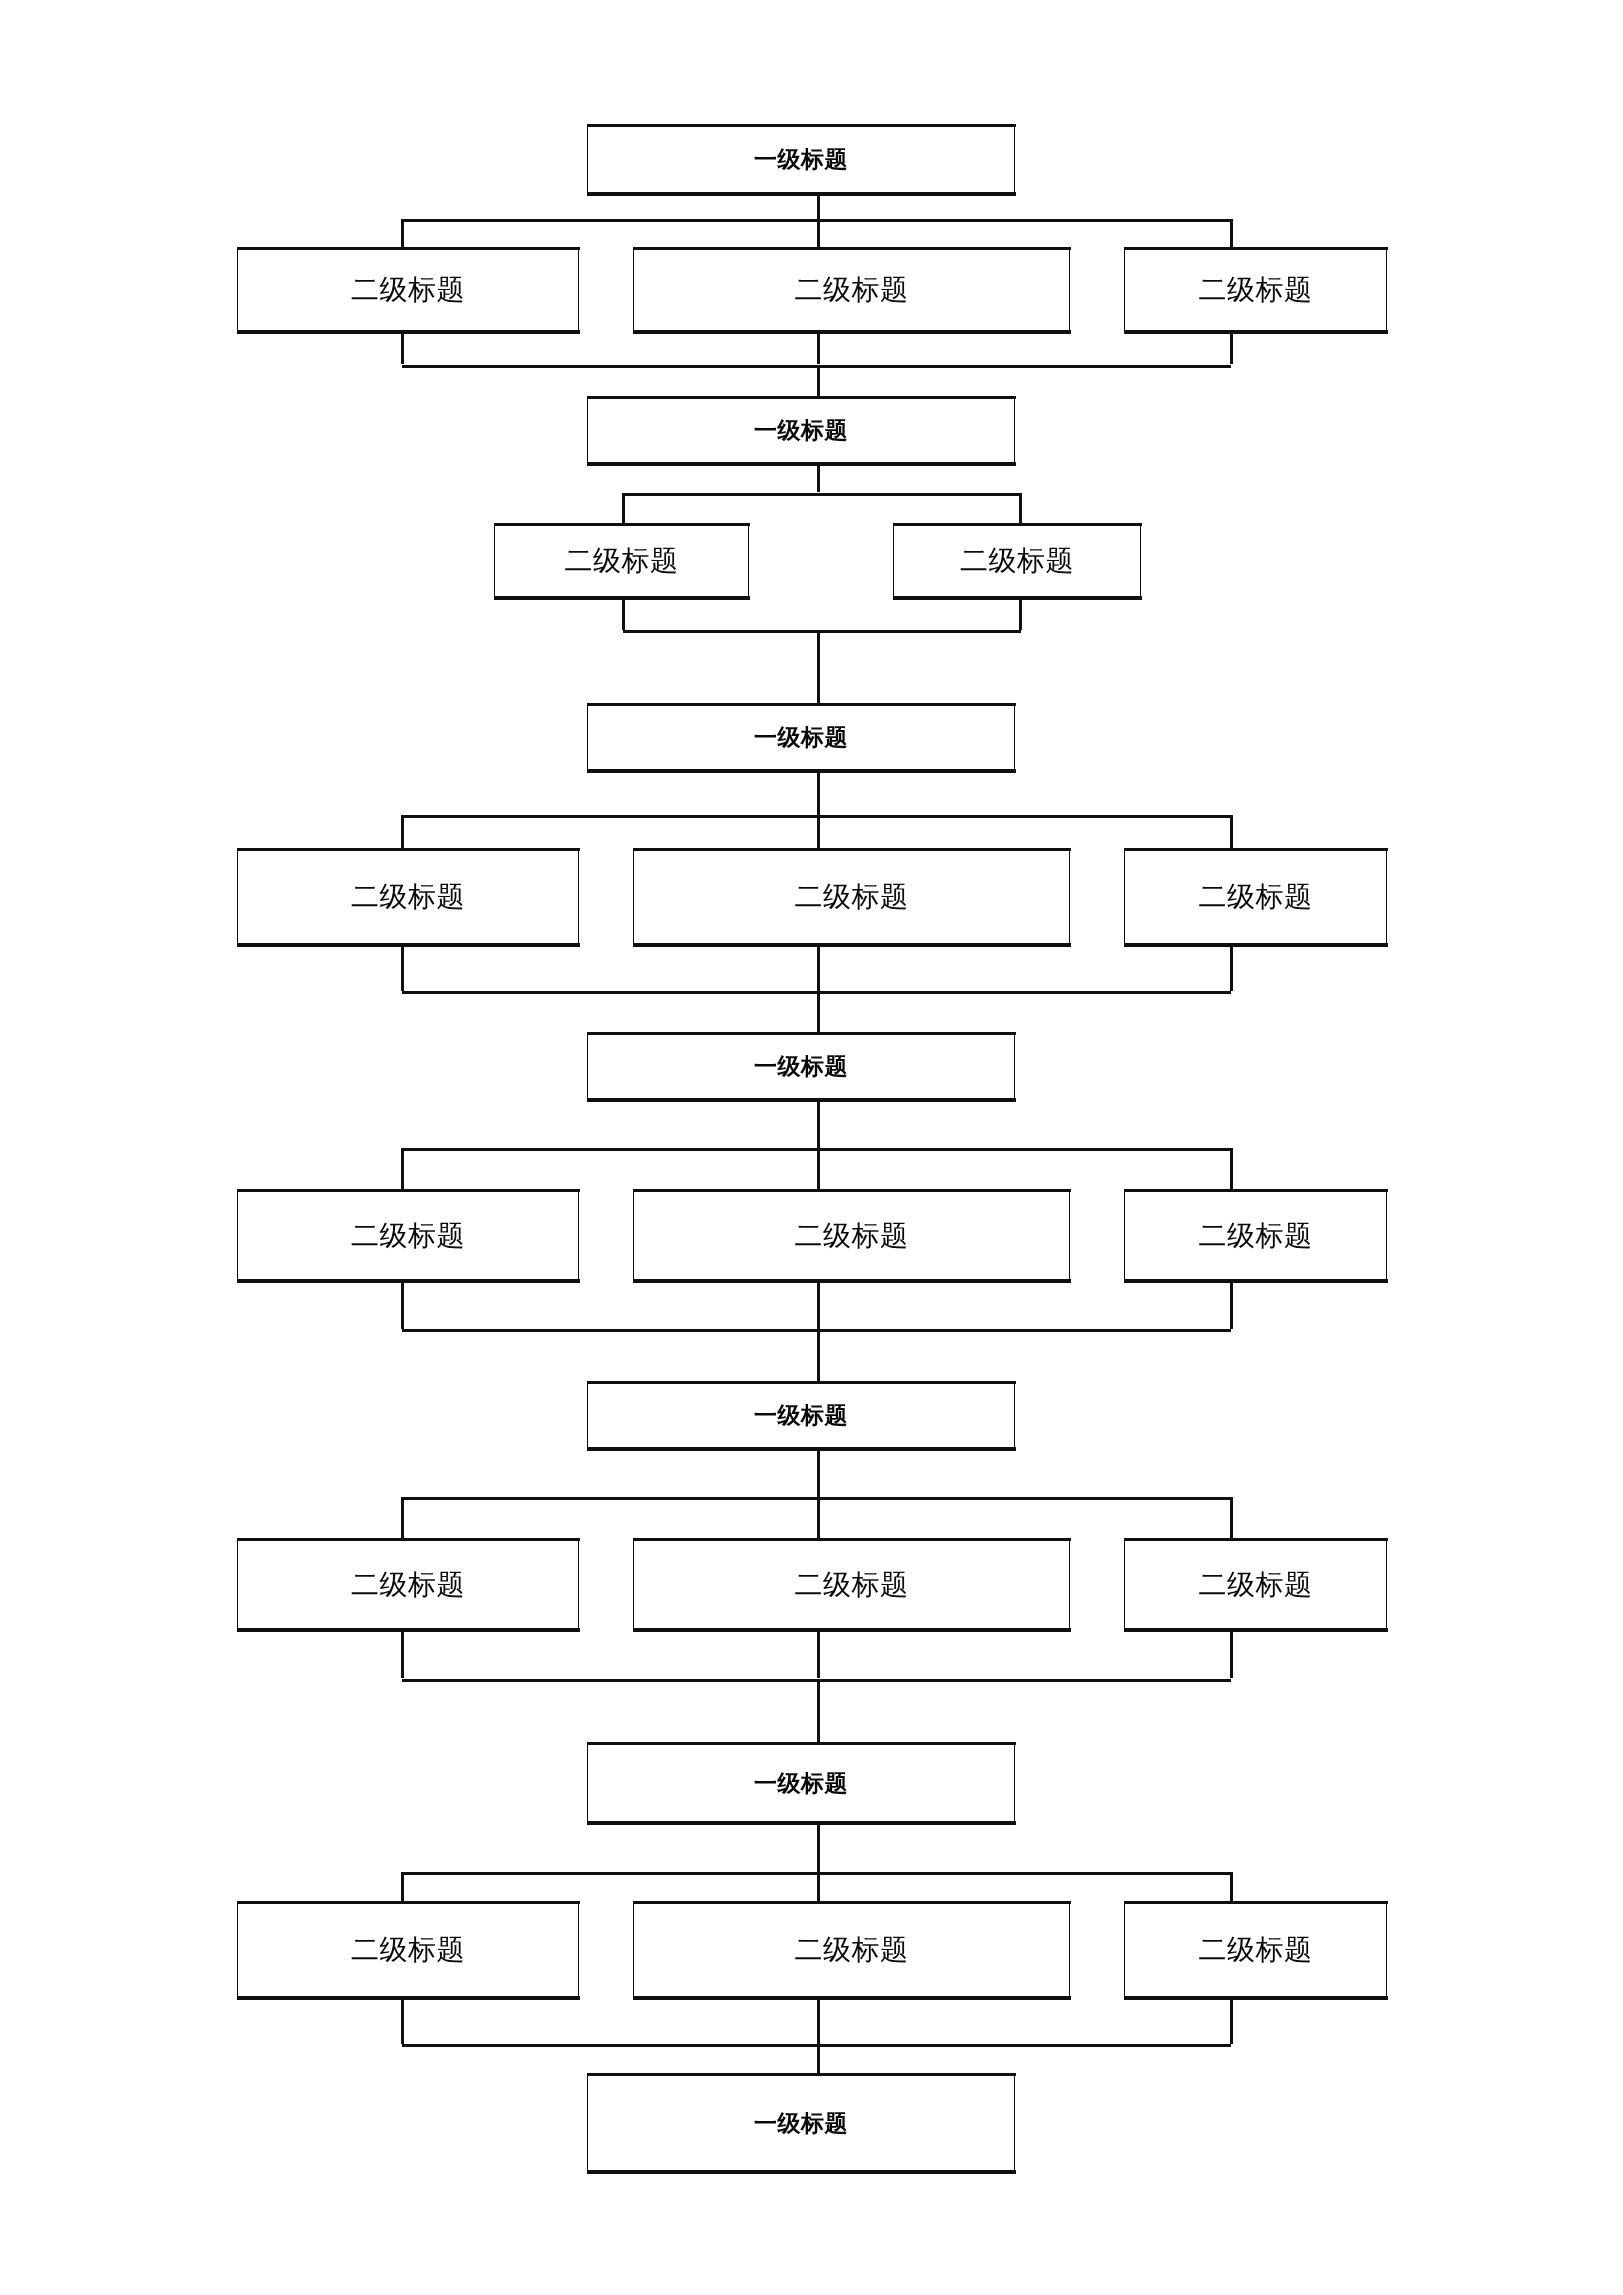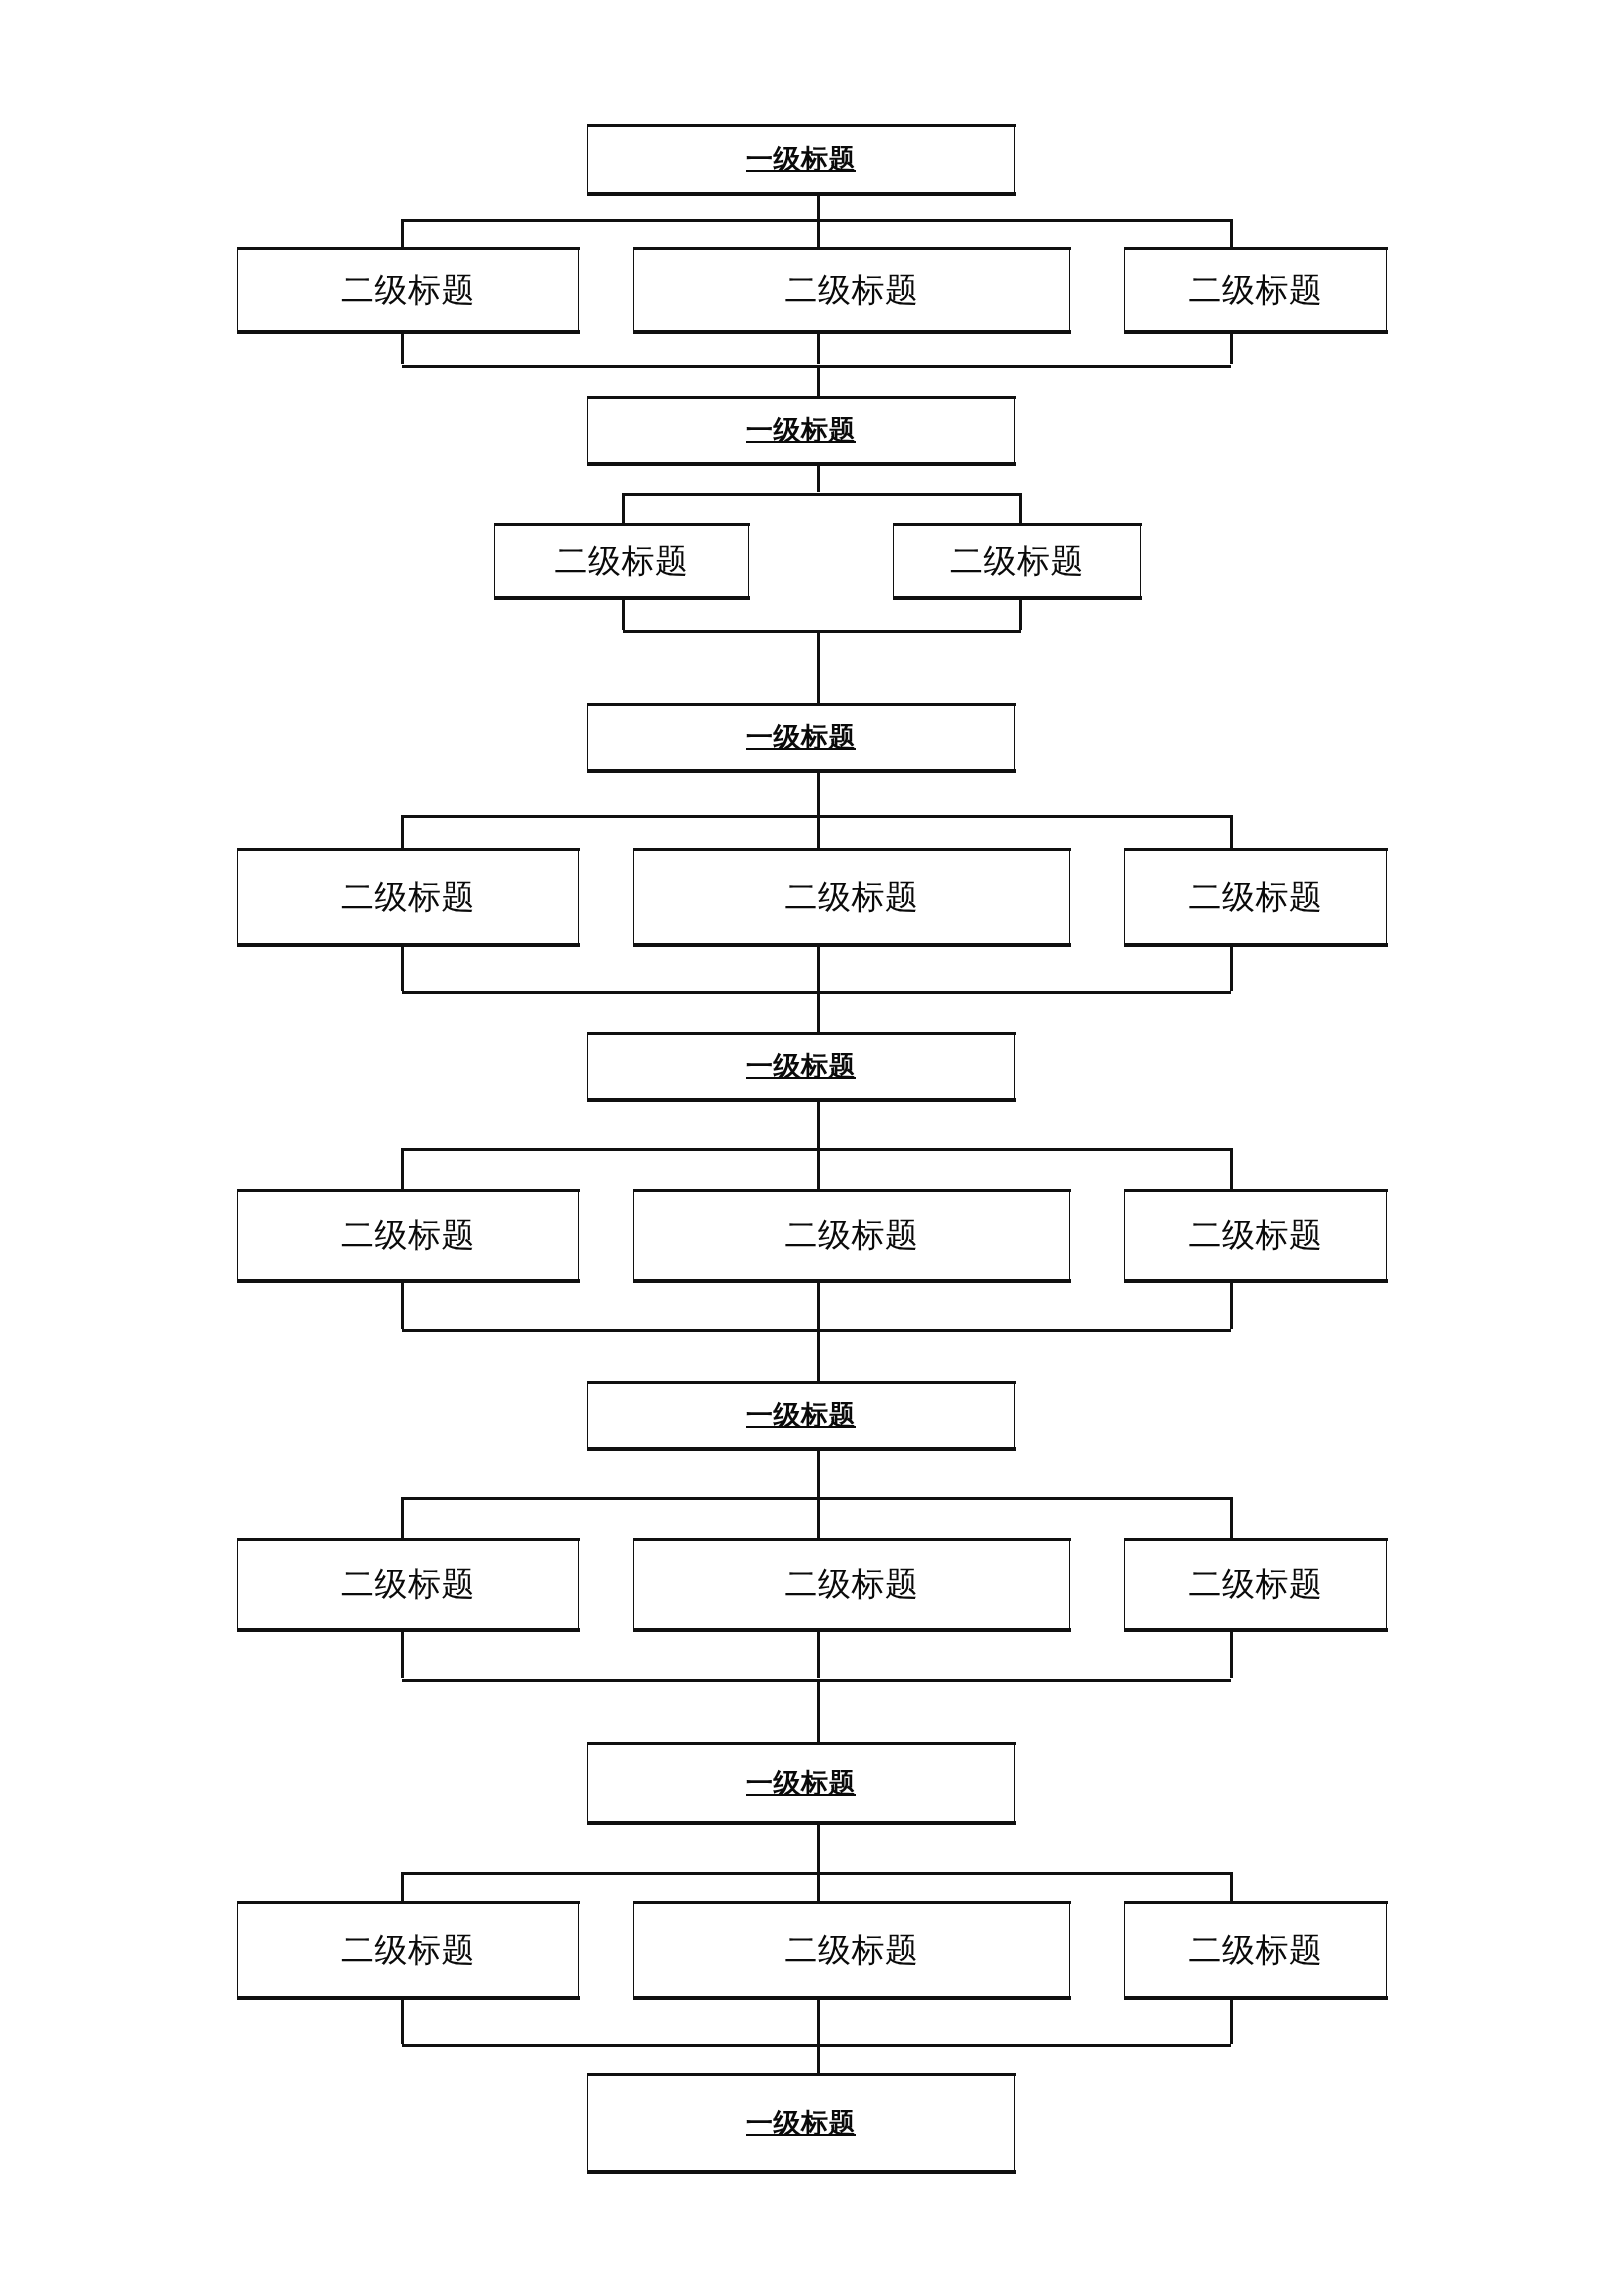--- a/index.html
+++ b/index.html
@@ -43,28 +43,27 @@
   .node .label {
     position: relative;
     z-index: 2;
     line-height: 1;
     color: #0a0a0a;
     white-space: nowrap;
   }
   .node.level1 .label {
     font-family: "Liberation Sans", "DejaVu Sans", sans-serif;
     font-weight: bold;
-    font-size: 27px;
+    font-size: 23px;
     letter-spacing: 0.5px;
-    text-decoration: underline;
   }
   .node.level2 .label {
     font-family: "Liberation Serif", "DejaVu Serif", serif;
     font-weight: normal;
-    font-size: 33px;
+    font-size: 28px;
     letter-spacing: 0.5px;
   }
 
   .vline {
     position: absolute;
     width: 2.9px;
     background: #101010;
     z-index: 1;
   }
   .hbus {

